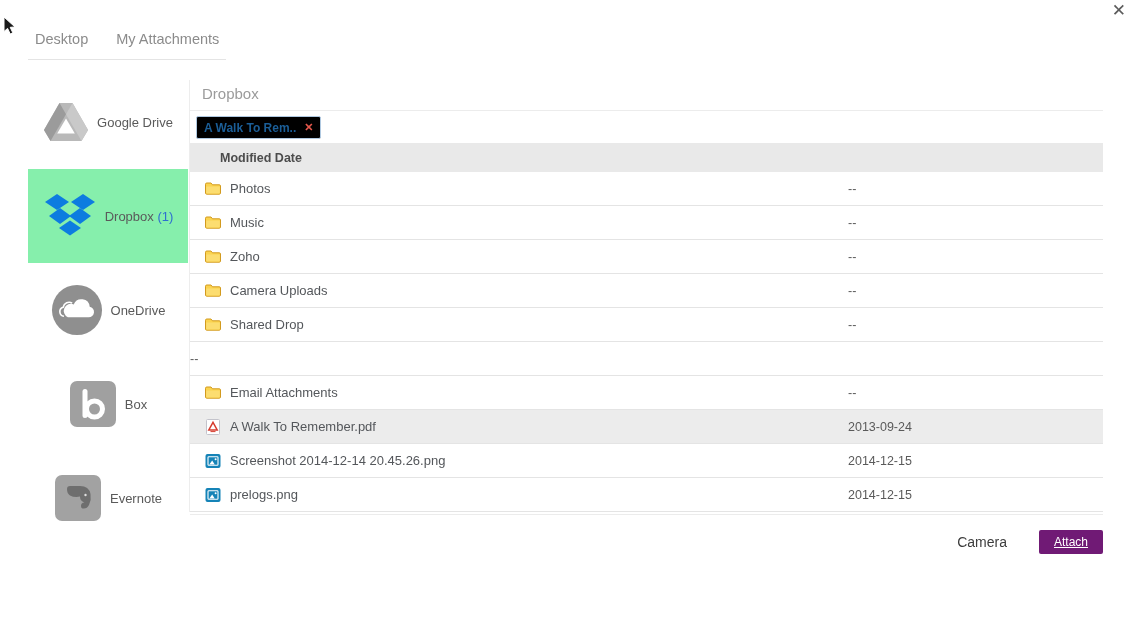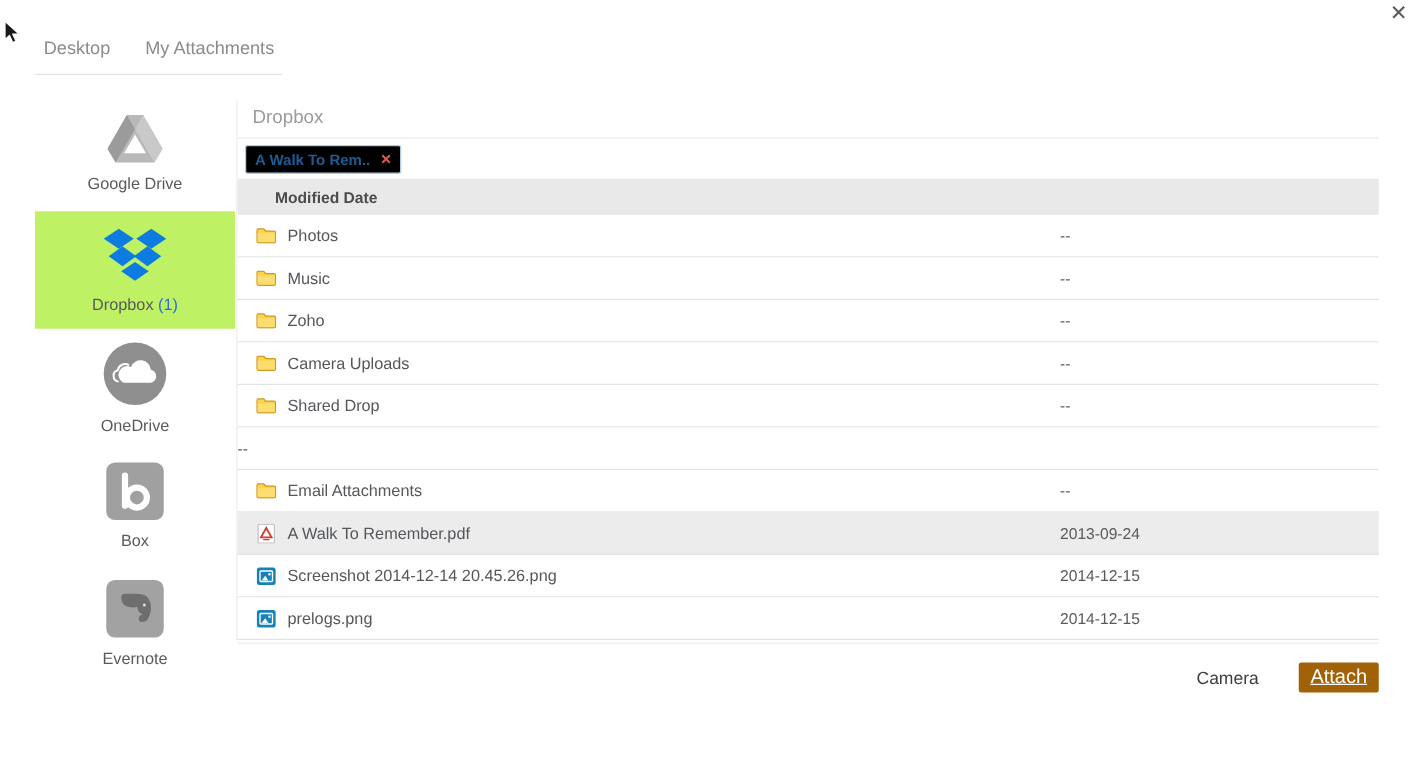--- a/index.html
+++ b/index.html
@@ -8,22 +8,22 @@
 
   .close{position:absolute;top:1px;right:11px;font-size:17px;color:#5c5c5c;cursor:pointer;line-height:20px}
 
   .cursor{position:absolute;left:3px;top:16px;pointer-events:none}
 
   .tabbar{position:absolute;left:28px;top:24px;display:flex;gap:14px;border-bottom:1px solid #e4e4e4}
   .tab{padding:7px 7px 12px 7px;font-size:14.5px;color:#8b8b8b;cursor:pointer;white-space:nowrap}
   .tab.active{color:#1d1d1d;font-weight:bold;border-bottom:3px solid #f4534e;margin-bottom:-2px;padding-bottom:10px}
 
   .sidebar{position:absolute;left:28px;top:75px;width:160px}
-  .service{height:94px;display:flex;flex-direction:column;align-items:center;justify-content:center;gap:8px;cursor:pointer}
-  .service.selected{background:#bef264}
+  .service{height:94px;display:flex;flex-direction:row;align-items:center;justify-content:center;gap:8px;cursor:pointer}
+  .service.selected{background:#86efac}
   .service .label{font-size:13px;color:#5a5a5a}
   .service .count{color:#2e6fd0}
   .svc-icon{display:flex;align-items:center;justify-content:center}
   .svc-icon svg{display:block}
 
   .panel{position:absolute;left:190px;top:80px;width:913px}
   .panel::before{content:"";position:absolute;left:-1px;top:0;width:1px;height:432px;background:#ededed}
   .panel-title{height:30px;line-height:28px;padding-left:12px;font-size:15px;color:#9b9b9b;border-bottom:1px solid #ececec}
   .chiprow{height:32px;padding:5px 0 0 6px;box-sizing:border-box}
   .chip{display:inline-flex;align-items:center;gap:8px;background:#000000;border:1px solid #b0c9e1;border-radius:2px;
@@ -36,21 +36,21 @@
 
   .row{height:33px;display:flex;align-items:center;border-bottom:1px solid #e4e4e4;font-size:13px;color:#54575b;cursor:pointer;background:#fff}
   .row.selected{background:#ececec}
   .cell-name{flex:1;display:flex;align-items:center;gap:9px;padding-left:15px;overflow:hidden;white-space:nowrap}
   .cell-date{width:255px;font-size:12.5px;color:#5a5a5a}
   .icon16{width:16px;height:16px;display:flex;align-items:center;justify-content:center;flex:none}
   .icon16 svg{display:block}
 
   .footer{display:flex;justify-content:flex-end;align-items:center;gap:32px;border-top:1px solid #ececec;margin-top:2px;padding:14px 0 0 0;height:26px}
   .cancel{font-size:14px;color:#3d3d3d;cursor:pointer}
-  .attach{width:64px;height:24px;background:#a16207;color:#fff;font-size:16px;border:none;border-radius:2px;
+  .attach{width:64px;height:24px;background:#701a75;color:#fff;font-size:12px;border:none;border-radius:2px;
           cursor:pointer;text-decoration:underline;font-family:inherit;line-height:22px;text-align:center}
 </style>
 </head>
 <body>
 
 <span class="cursor">
   <svg width="13" height="19" viewBox="0 0 13 19">
       <path d="M1 1 L1 15.5 L4.6 12.4 L7.2 18 L9.8 16.8 L7.2 11.3 L12 11 Z" fill="#1a1a1a" stroke="#fff" stroke-width="1"></path>
     </svg>
 </span>

